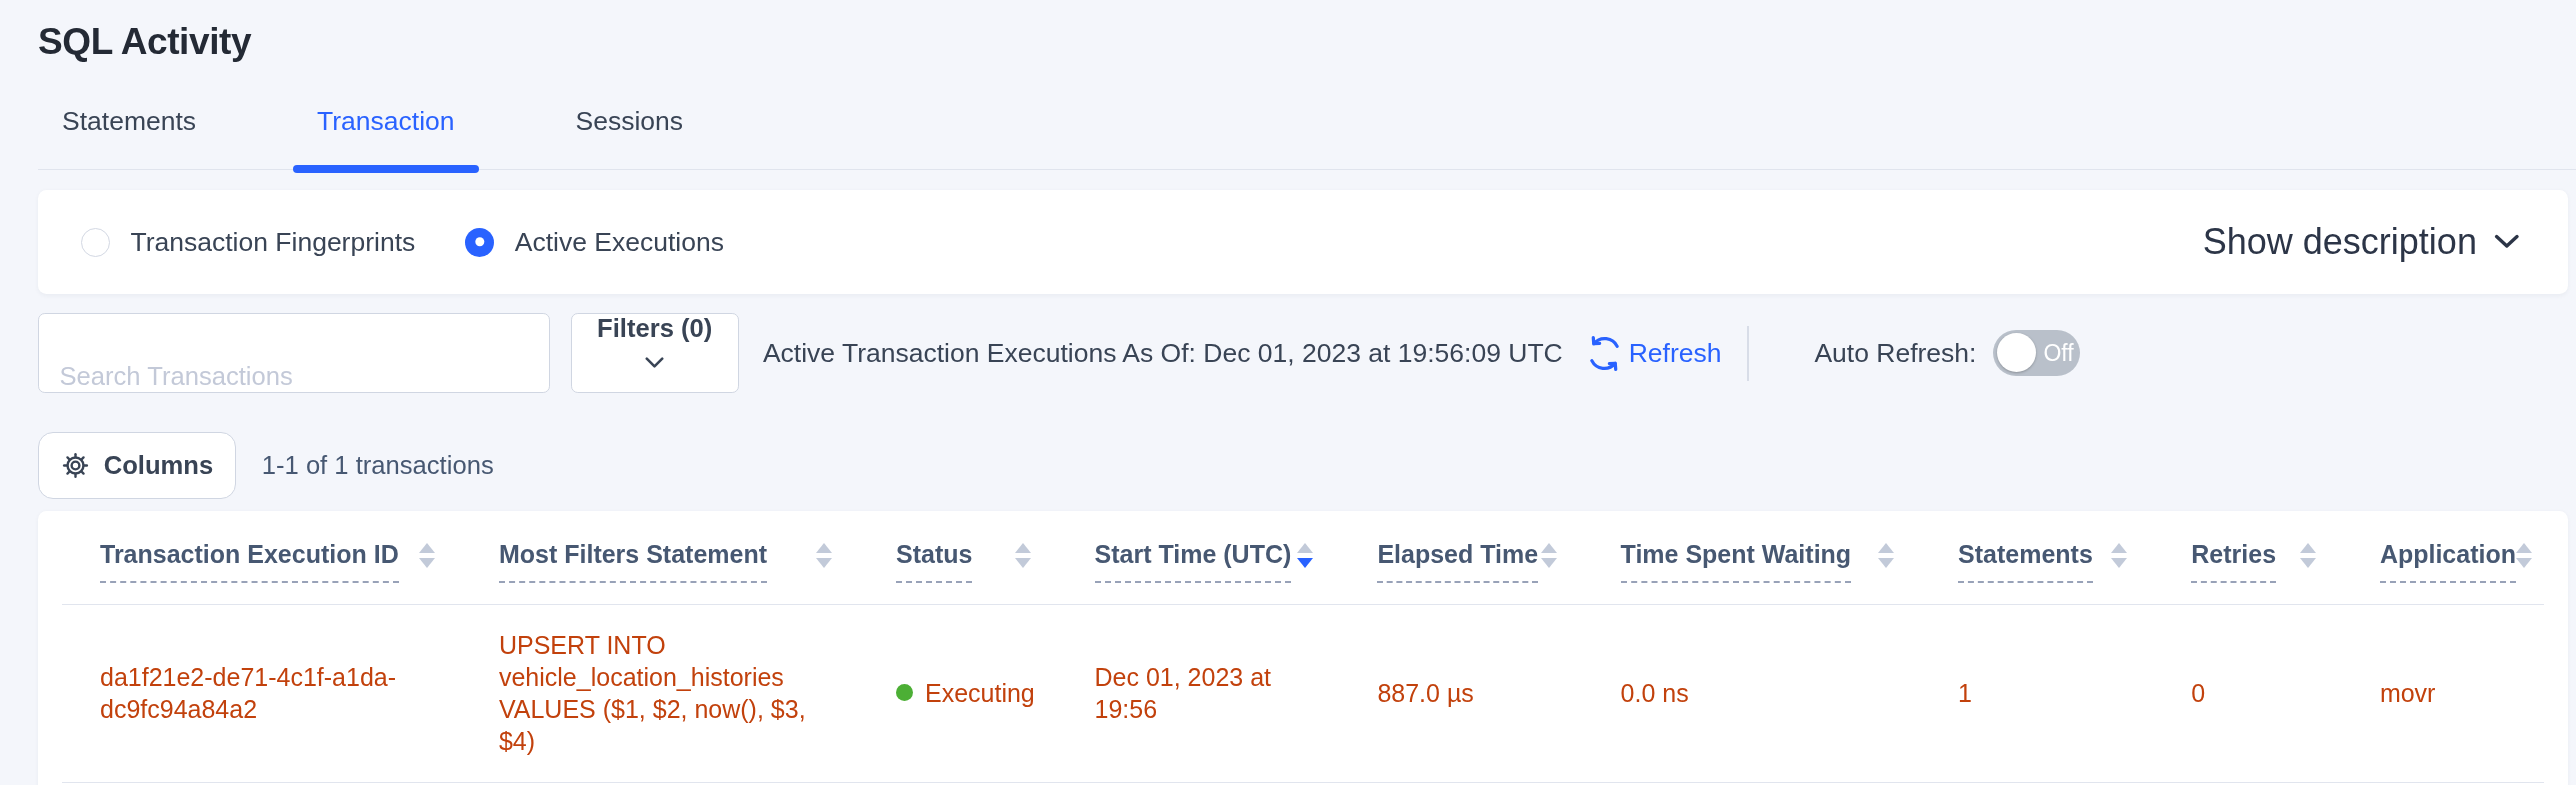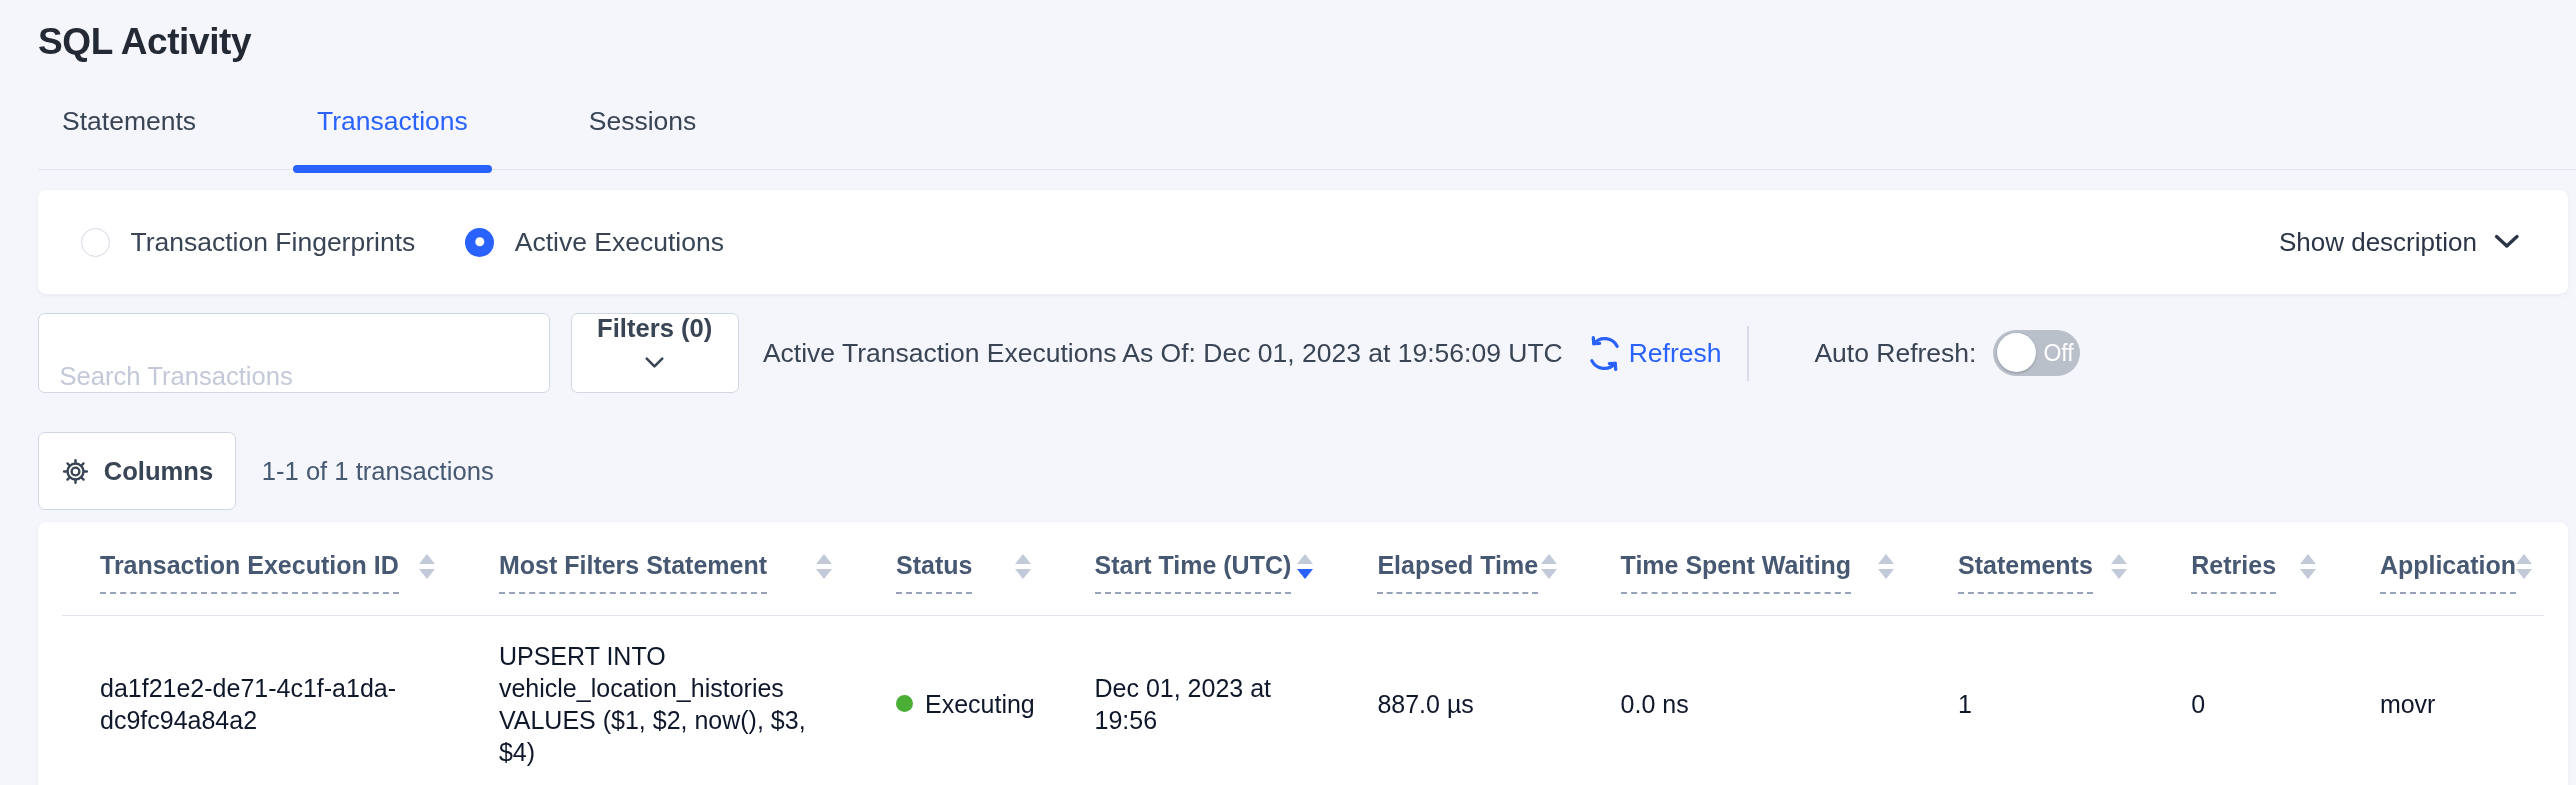--- a/index.html
+++ b/index.html
@@ -48,21 +48,21 @@
     border:1.7px solid #d3d8e3; background:#fff; flex:0 0 auto;
   }
   .radio-circle.selected {
     border:none; background:#2962ff; position:relative;
   }
   .radio-circle.selected::after {
     content:""; position:absolute; left:50%; top:50%; transform:translate(-50%,-50%);
     width:9.4px; height:9.4px; border-radius:50%; background:#fff;
   }
   .radio-label { font-size:26.5px; color:#394455; }
-  .show-description { display:flex; align-items:center; gap:17px; cursor:pointer; font-size:26px; color:#2c3547; }
+  .show-description { display:flex; align-items:center; gap:17px; cursor:pointer; font-size:36px; color:#2c3547; }
   
   .toolbar { display:flex; align-items:center; margin:19px 8.5px 0 38px; }
   .search-box {
     display:flex; align-items:center; gap:17px;
     width:512px; height:80px; background:#fff;
     border:1.7px solid #d0d6e2; border-radius:6.8px; padding:0 20.5px;flex-direction:column;
   }
   .search-box input {
     border:none; outline:none; font-size:25.6px; width:100%;
     font-family:"Liberation Sans", sans-serif; color:#394455; background:transparent;
@@ -84,22 +84,22 @@
     background:#b9c0ca; display:flex; align-items:center; cursor:pointer; position:relative;
   }
   .toggle-knob {
     position:absolute; left:3.4px; top:3.4px; width:39px; height:39px;
     border-radius:50%; background:#fff; box-shadow:0 0.9px 2.6px rgba(0,0,0,0.25);
   }
   .toggle-state { margin-left:50px; font-size:23px; color:#fff; }
   
   .table-controls { display:flex; align-items:center; margin:39px 8.5px 0 38px; }
   .columns-button {
-    height:78px; padding:4px 22px;
-    background:#fff; border:1.7px solid #d0d6e2; border-radius:7px;
+    height:67px; padding:4px 22px;
+    background:#fff; border:1.7px solid #d0d6e2; border-radius:15px;
     display:flex; align-items:center; gap:13.7px; cursor:pointer;
     font-size:25.6px; font-weight:600; color:#394455;
   }
   .result-count { margin-left:25.6px; font-size:25.6px; color:#475872; }
   
   .table-card {
     margin-top:12px; border-radius:8.5px 8.5px 0 0;
     padding:0 24px; height:282px;
   }
   .grid-row {
@@ -115,36 +115,36 @@
   .header-label {
     font-size:25px; font-weight:700; color:#475872;
     padding-bottom:12px; border-bottom:2.6px dashed #98a2b8; cursor:pointer;
   }
   .sort-icon { display:flex; flex-direction:column; gap:4.3px; margin-top:3.4px; cursor:pointer; flex:0 0 auto; }
   .tri-up { width:0; height:0; border-left:8.5px solid transparent; border-right:8.5px solid transparent; border-bottom:10.2px solid #c2cad9; }
   .tri-down { width:0; height:0; border-left:8.5px solid transparent; border-right:8.5px solid transparent; border-top:10.2px solid #c2cad9; }
   .tri-down.active { border-top-color:#2962ff; }
   .data-row { padding:24px 0 25.6px; border-bottom:1.7px solid #e1e5ee; align-items:center; }
   .cell {
-    font-size:25px; color:#0f172a; line-height:32px;
+    font-size:25px; color:#c2410c; line-height:32px;
     padding:0 34px 0 30px; overflow-wrap:break-word;
   }
   .cell.first { padding-left:38px; padding-right:51px; }
   .status-cell { display:flex; align-items:center; gap:12px; }
   .status-dot { width:17px; height:17px; border-radius:50%; background:#4caf35; flex:0 0 auto; }
   .icon { flex:0 0 auto; display:block; }
 </style>
 </head>
 <body>
 
 <div class="page-title">SQL Activity</div>
 
 <div class="tab-bar">
   <div class="tab">Statements</div>
-  <div class="tab active">Transactions</div>
+  <div class="tab active">Transaction</div>
   <div class="tab">Sessions</div>
 </div>
 
 <div class="card radio-card">
   <div class="radio-group">
     <div class="radio-option">
       <span class="radio-circle"></span>
       <span class="radio-label">Transaction Fingerprints</span>
     </div>
     <div class="radio-option">

